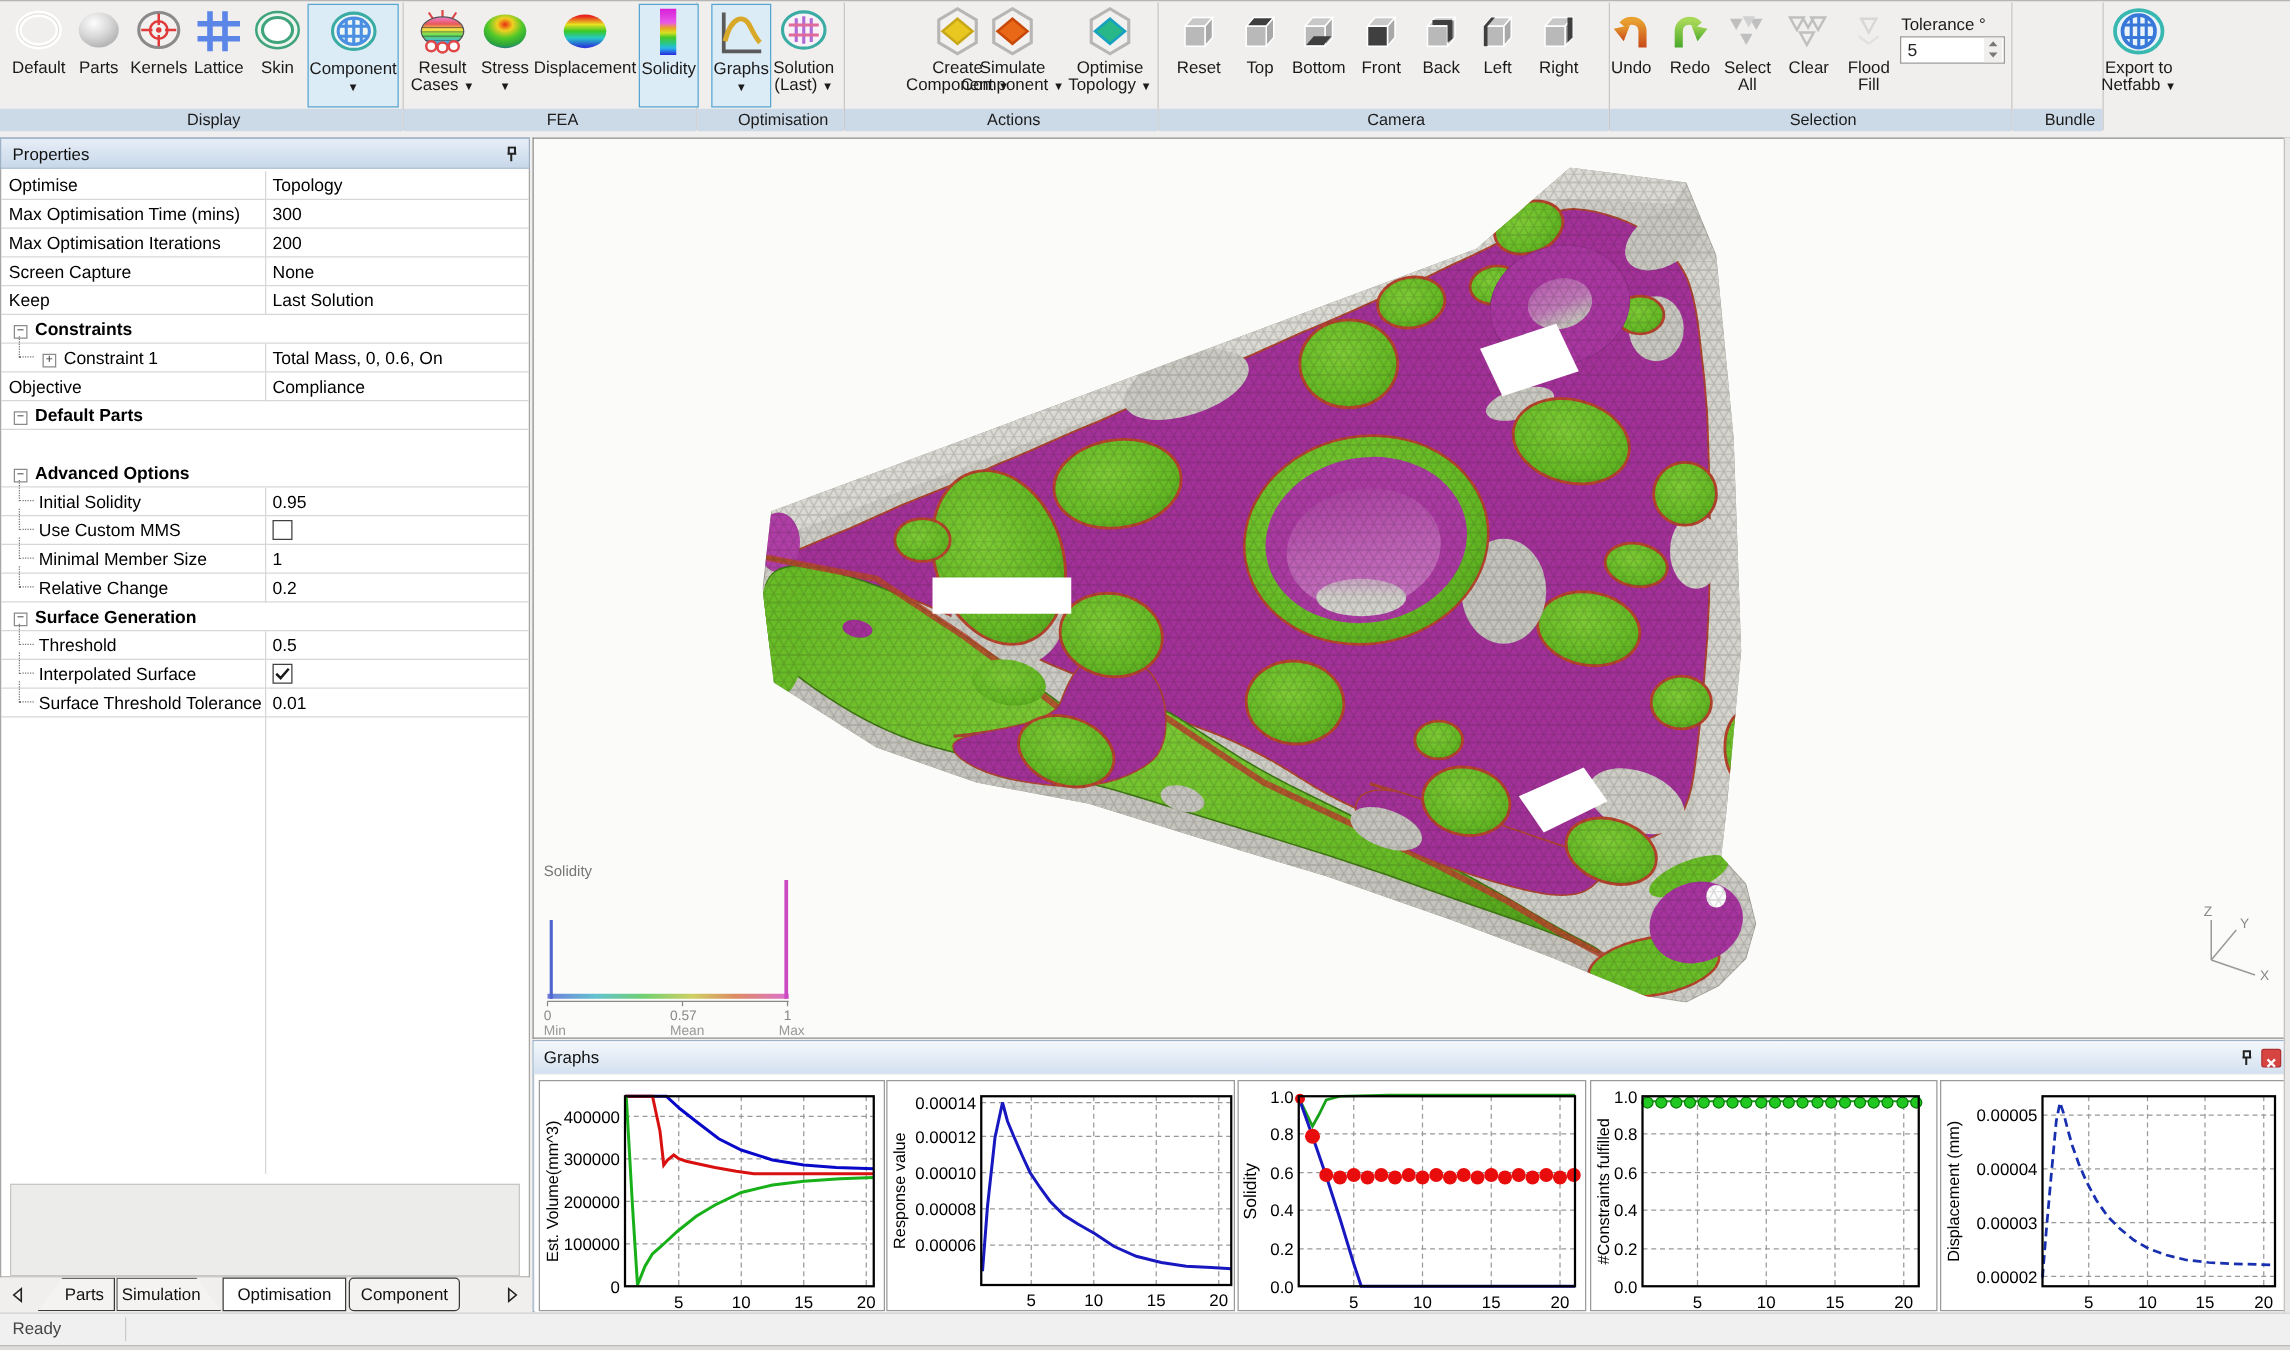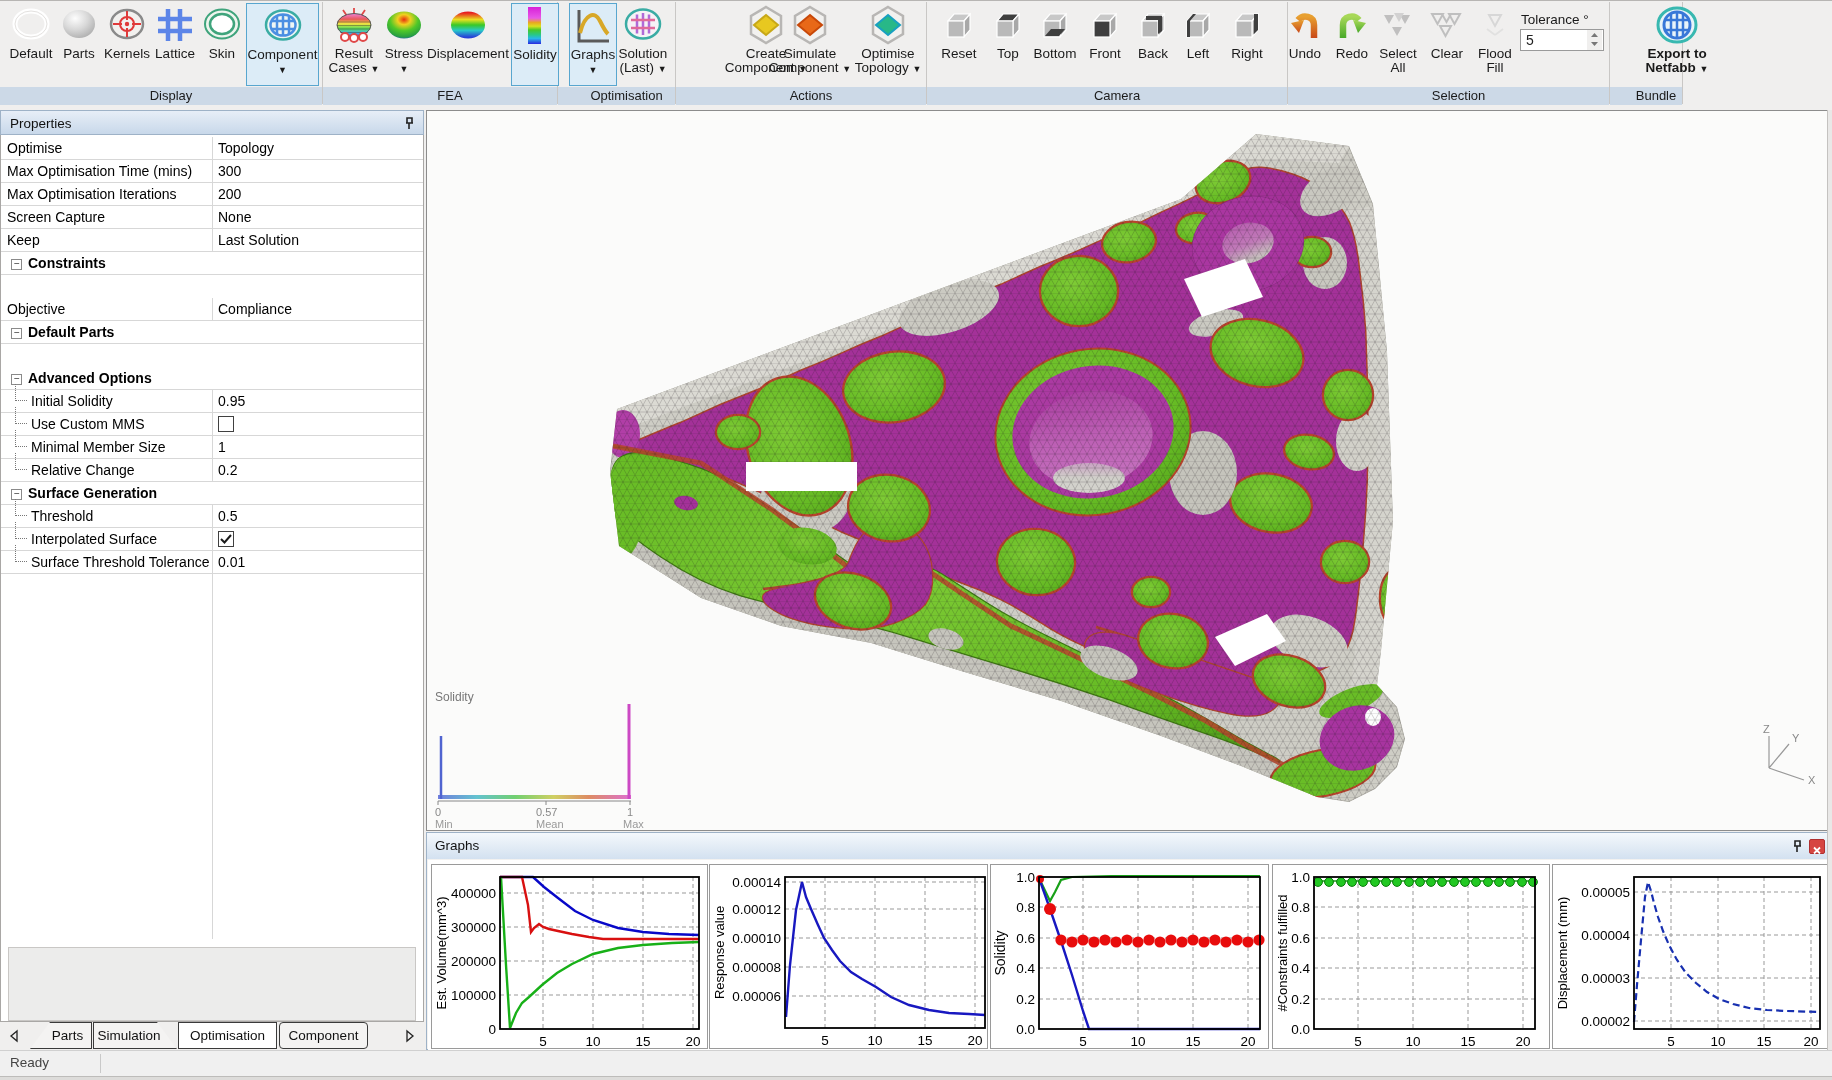--- a/index.html
+++ b/index.html
@@ -379,21 +379,21 @@
     <div class="rb" style="left:1472px;width:46px;">
       <div class="ric">
         <svg width="40" height="36" opacity="0.6">
           <path d="M14 8 l12 0 l-6 11 Z" fill="none" stroke="#c8c8c8" stroke-width="2"></path>
           <path d="M12 22 l8 6 M28 22 l-8 6" stroke="#d8d8d8" stroke-width="2" fill="none"></path>
         </svg>
       </div>
       <div class="rl">Flood</div>
       <div class="rl">Fill</div>
     </div>
-    <div class="rb" style="left:1644px;width:66px;font-weight:bold;">
+    <div class="rb" style="left:1678px;width:66px;">
       <div class="ric">
         <svg width="44" height="40">
           <ellipse cx="22" cy="20" rx="19" ry="17" fill="#e8f4fa" stroke="#38b8b0" stroke-width="3"></ellipse>
           <circle cx="22" cy="20" r="13" fill="none" stroke="#3878d8" stroke-width="3"></circle>
           <path d="M22 7 v26 M16 8.5 v23 M28 8.5 v23 M9.5 15 h25 M9.5 25 h25" stroke="#3878d8" stroke-width="2.5" fill="none"></path>
         </svg>
       </div>
       <div class="rl">Export to</div>
       <div class="rl">Netfabb <span class="dn">▼</span></div>
     </div>
@@ -424,20 +424,25 @@
     <div class="prow" style="top:95px">
       <div class="pl" style="left:6px">Screen Capture</div>
       <div class="pv">None</div>
     </div>
     <div class="prow" style="top:118px">
       <div class="pl" style="left:6px">Keep</div>
       <div class="pv">Last Solution</div>
     </div>
     <div class="prow" style="top:141px">
       <div class="pl" style="left:10px"><span class="eb">−</span><b>Constraints</b></div>
+    </div>
+    <div class="prow" style="top:164px">
+      <span style="position:absolute;left:14px;top:-6px;width:12px;height:17px;border-left:1px dotted #777;border-bottom:1px dotted #777"></span>
+      <div class="pl" style="left:33px"><span class="dots"></span><span class="eb">+</span>Constraint 1</div>
+      <div class="pv">Total Mass, 0, 0.6, On</div>
     </div>
     <div class="prow" style="top:187px">
       <div class="pl" style="left:6px">Objective</div>
       <div class="pv">Compliance</div>
     </div>
     <div class="prow" style="top:210px">
       <div class="pl" style="left:10px"><span class="eb">−</span><b>Default Parts</b></div>
     </div>
     <div class="prow" style="top:256px">
       <div class="pl" style="left:10px"><span class="eb">−</span><b>Advanced Options</b></div>

